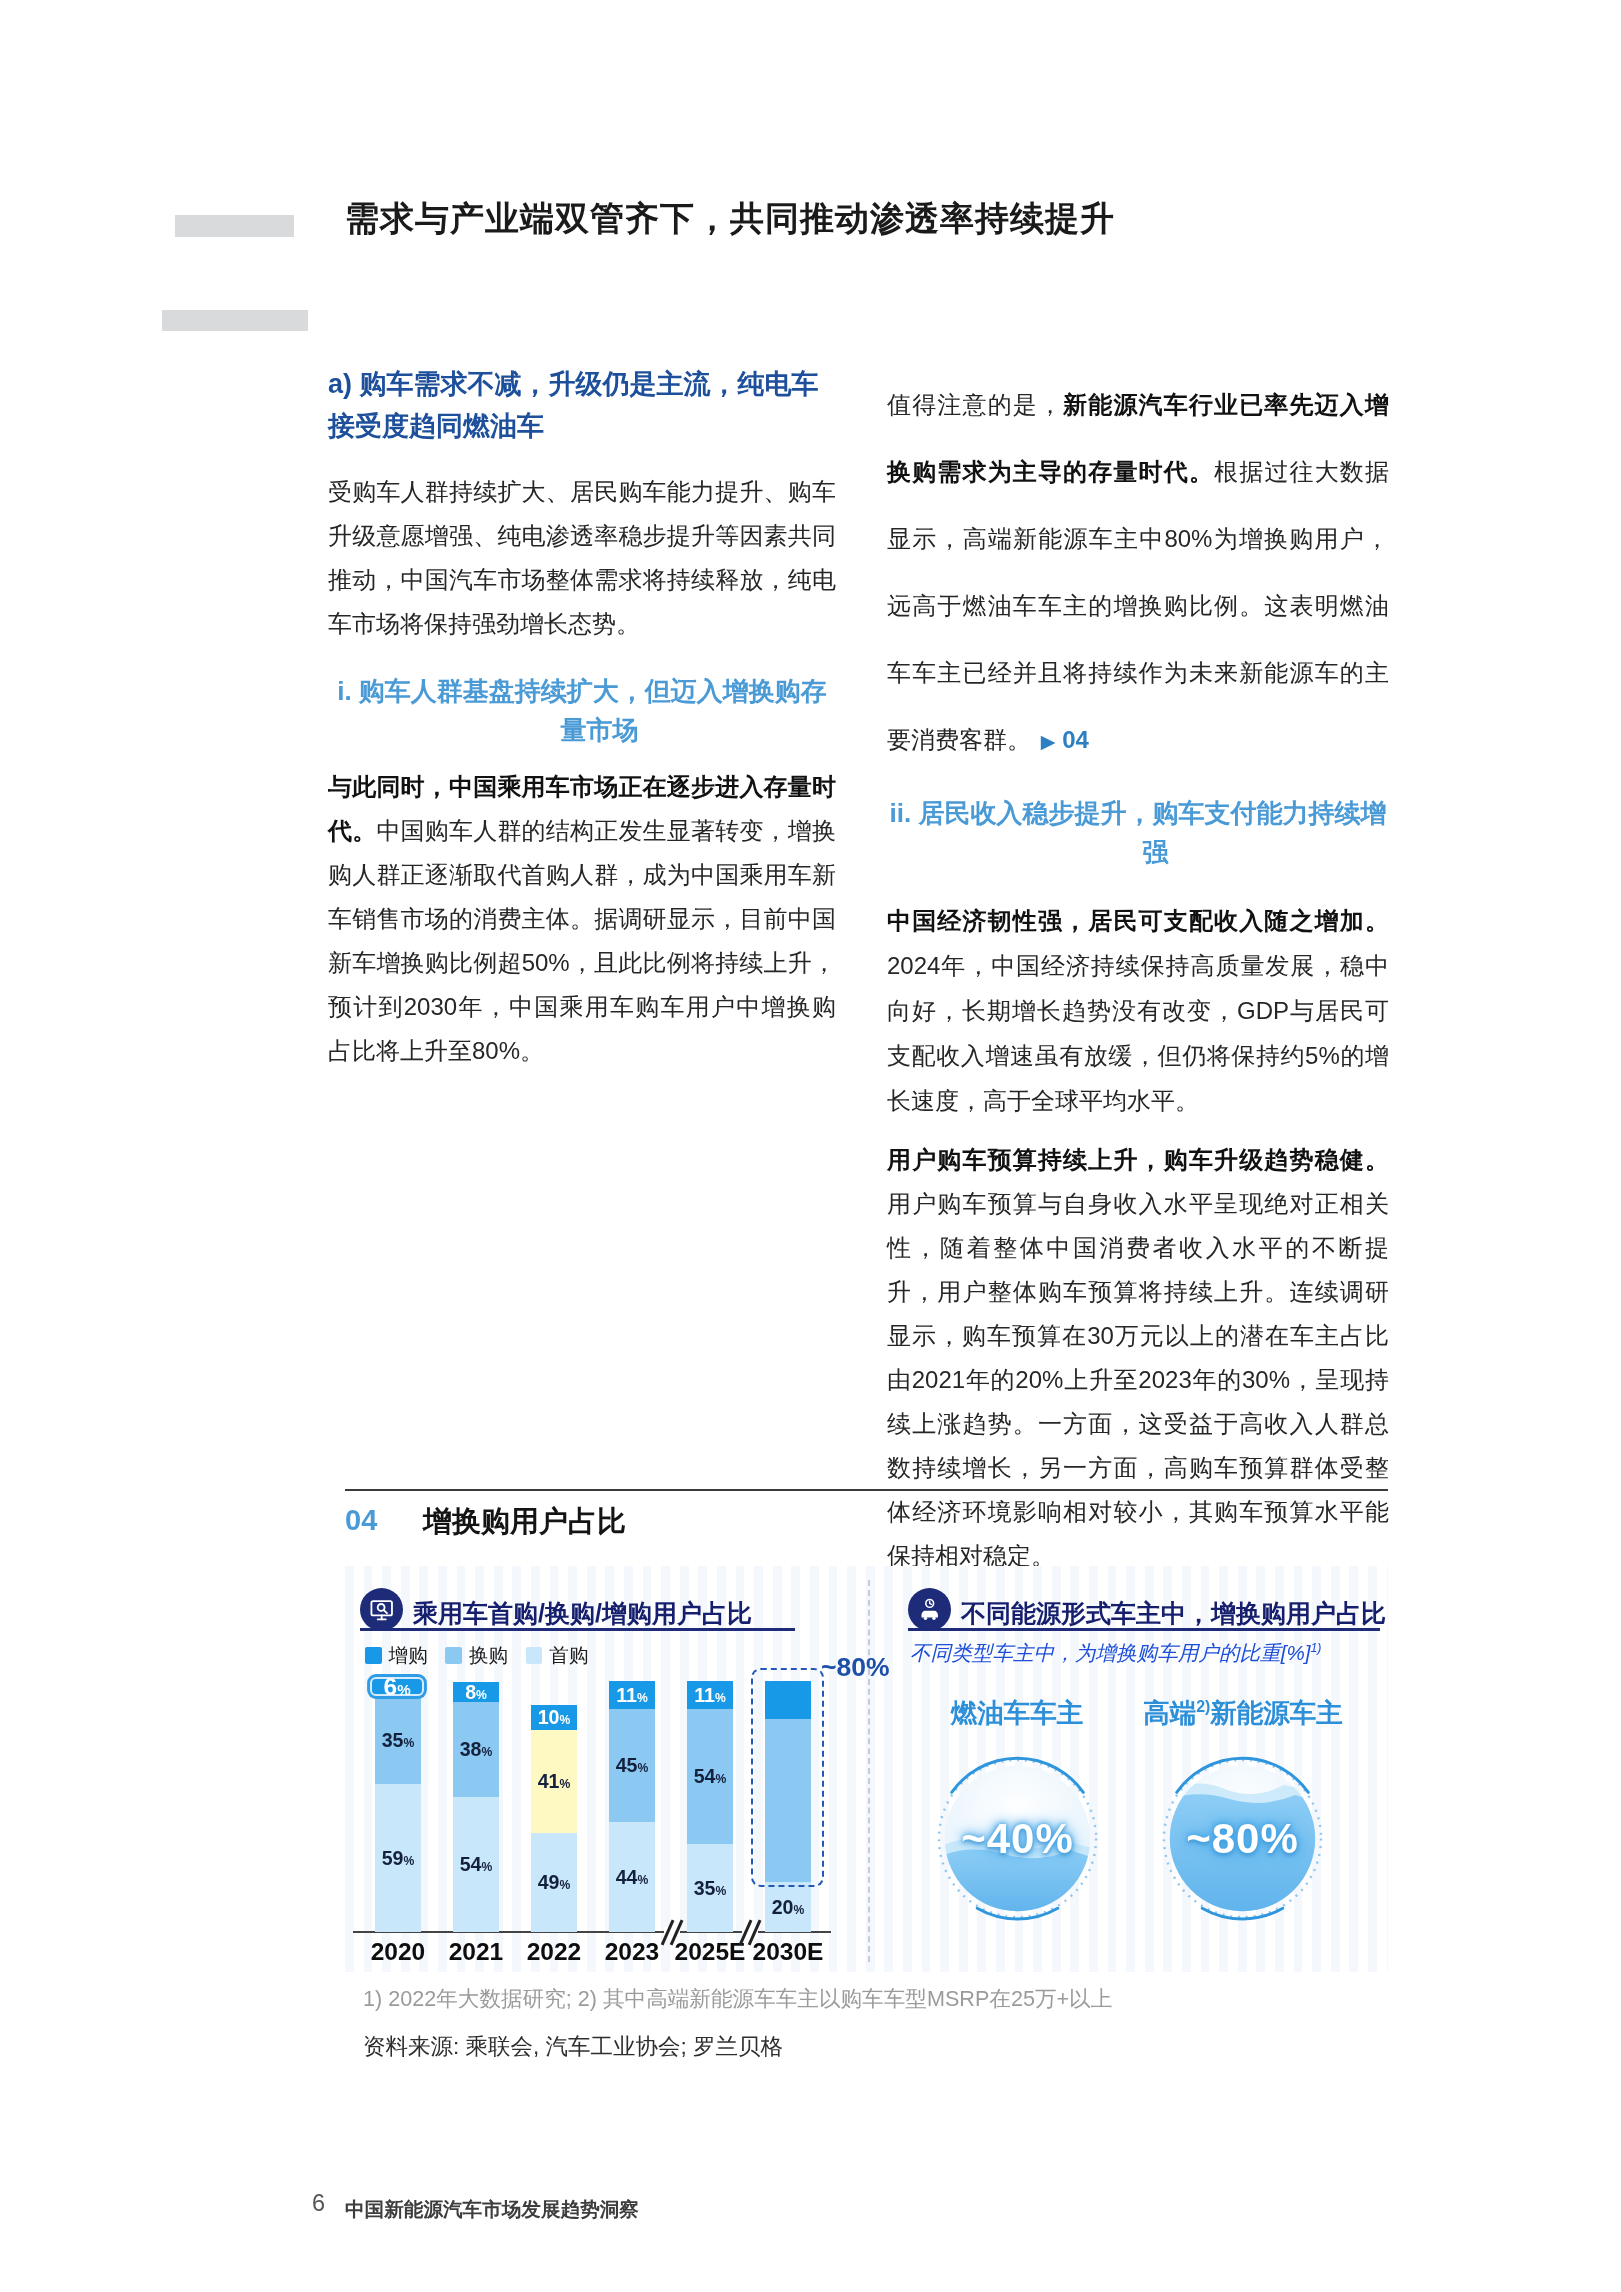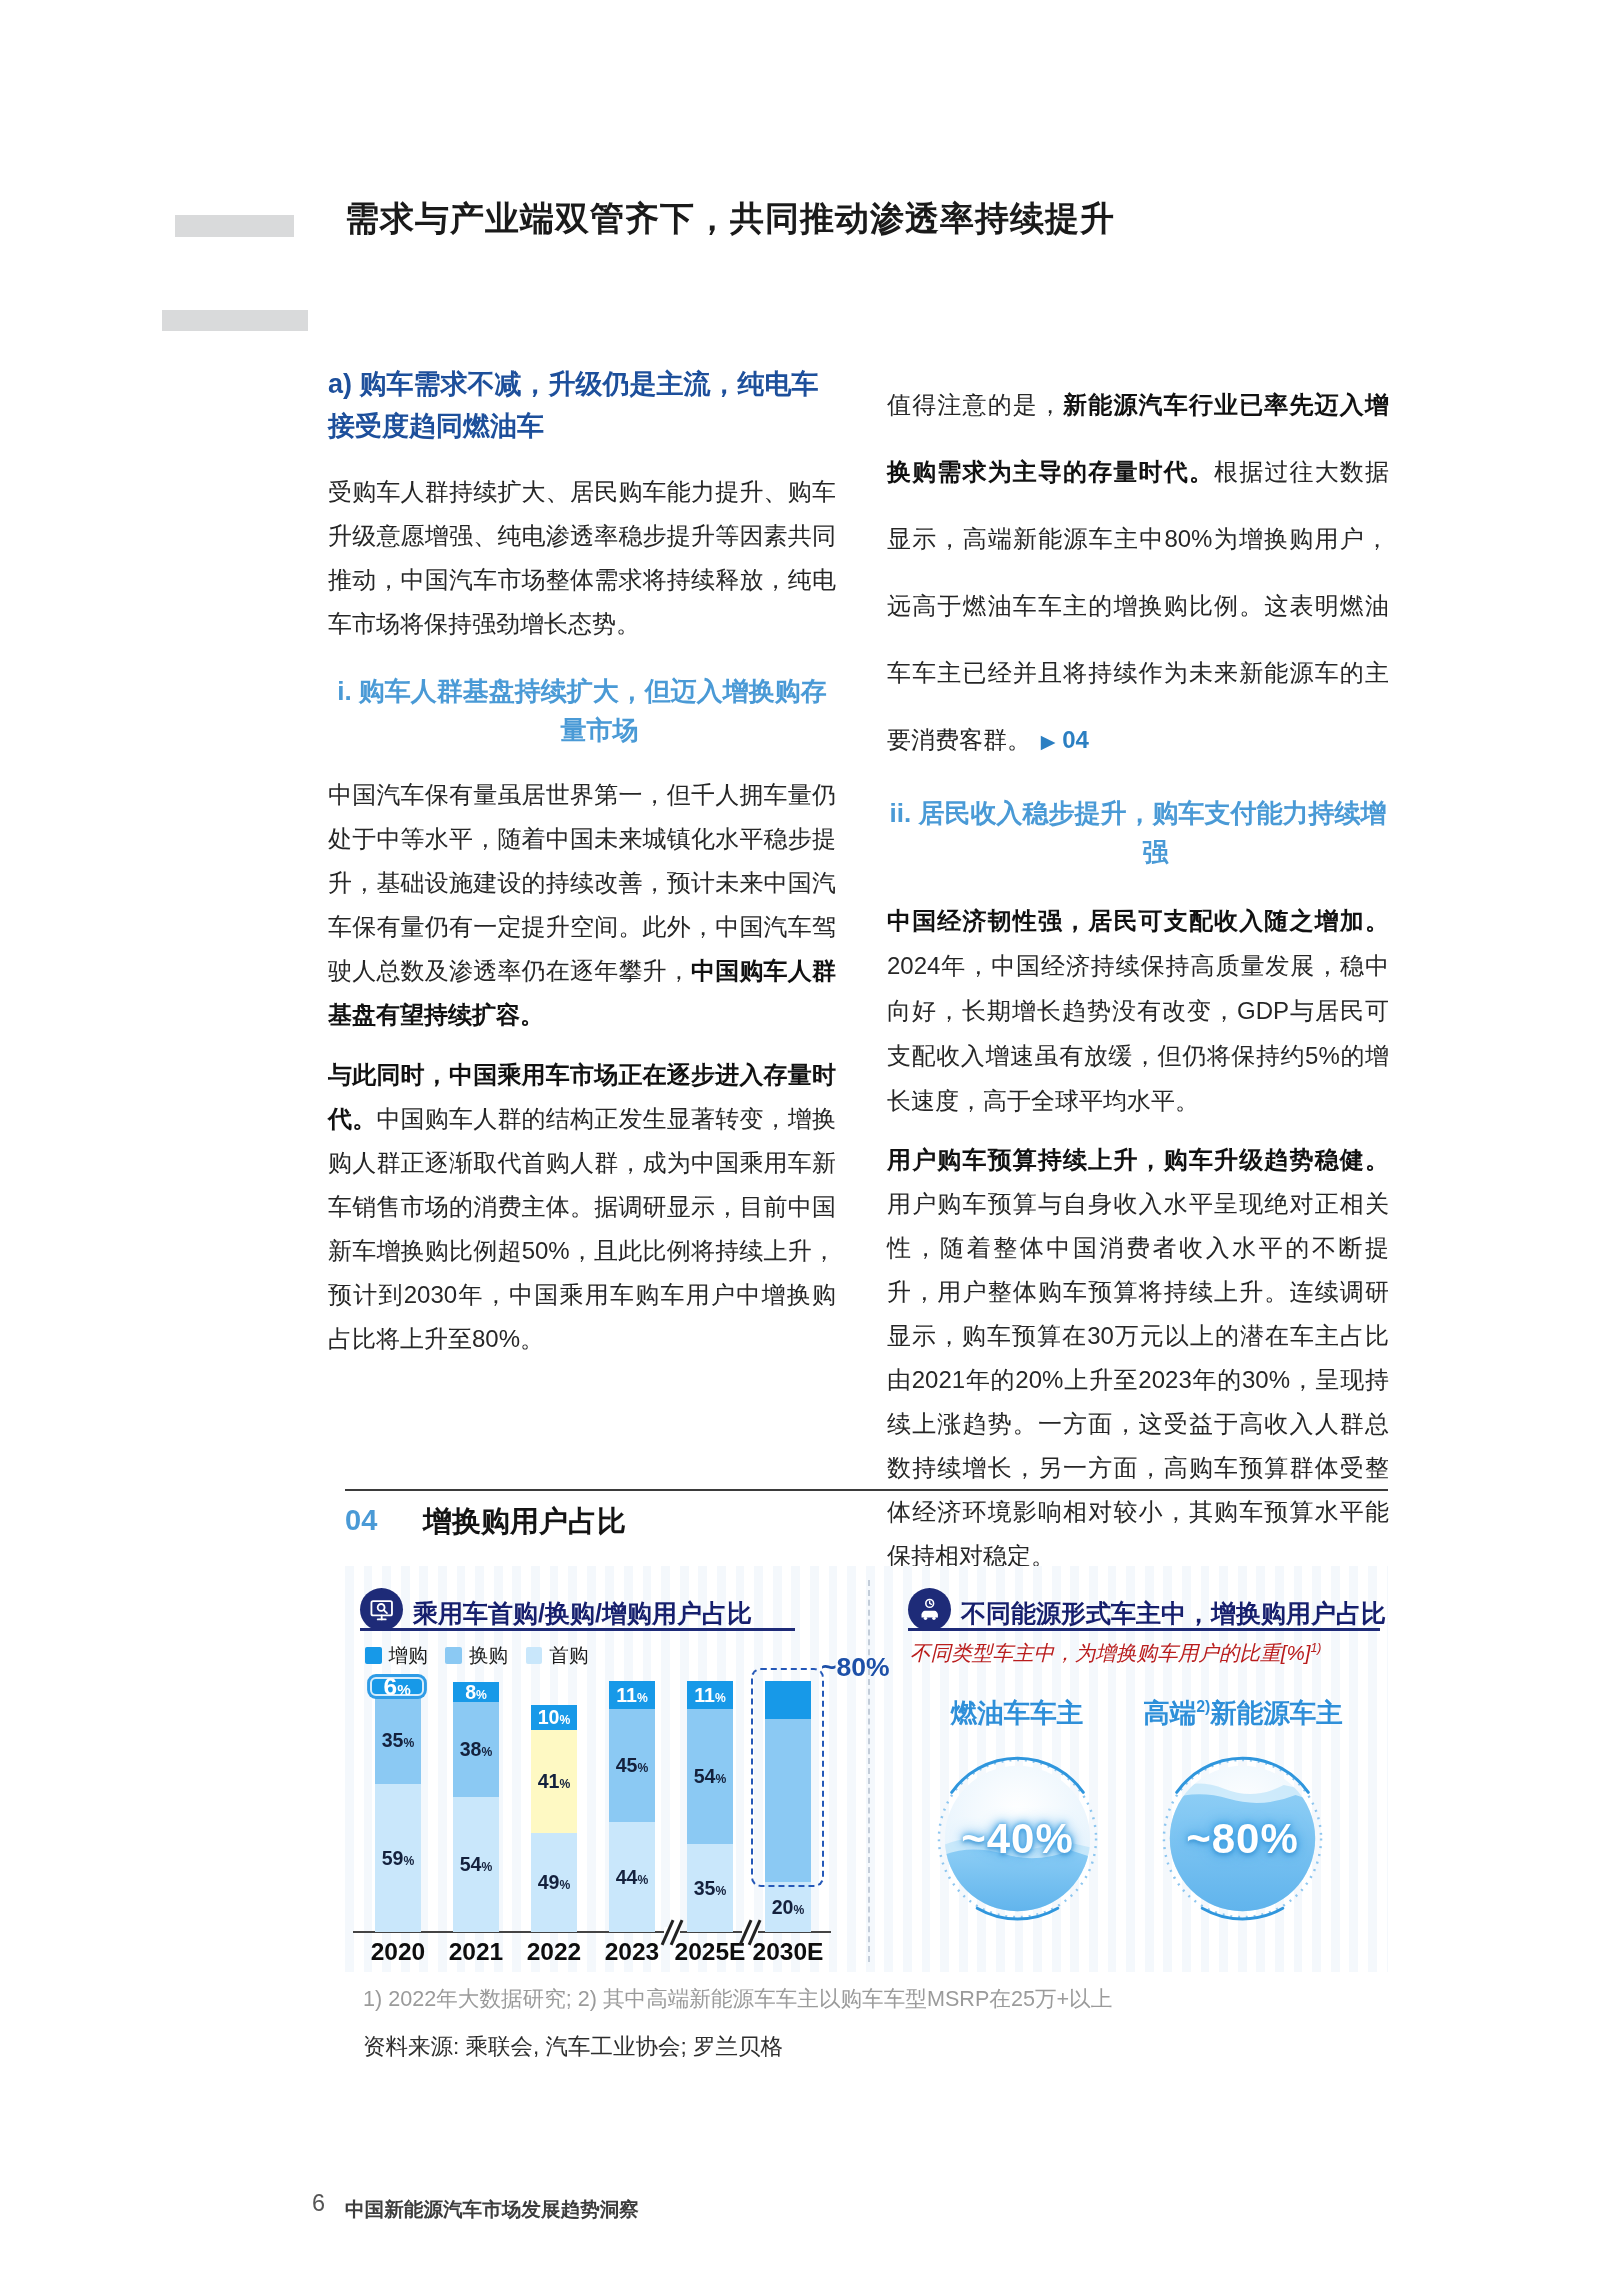--- a/index.html
+++ b/index.html
@@ -69,21 +69,21 @@
   .seg.highlight .seg-label{font-size:24.5px;font-weight:800;}
   .pct{font-size:0.62em;}
   .x-label{position:absolute;top:370px;width:78px;text-align:center;font-size:24.5px;font-weight:600;color:#0d0d0d;}
   .axis-break{position:absolute;top:345px;width:15.7px;height:39px;}
   .axis-break .mask{position:absolute;left:0;top:13.7px;width:15.7px;height:11.8px;background:#fff;}
   .axis-break .s1,.axis-break .s2{position:absolute;top:5.9px;width:2.9px;height:27.4px;background:#222;transform:rotate(24deg);}
   .axis-break .s1{left:2px;}  .axis-break .s2{left:10.8px;}
   .dash-box{position:absolute;border:2.9px dashed #2458b8;border-radius:9.8px;z-index:4;}
   .annot{position:absolute;font-size:26.5px;font-weight:800;color:var(--annot);z-index:5;white-space:nowrap;}
   
-  .rp-subtitle{left:910px;top:1639px;font-size:20.6px;font-style:italic;color:#b91c1c;}
+  .rp-subtitle{left:910px;top:1639px;font-size:20.6px;font-style:italic;color:#1d4ed8;}
   .cat-label{position:absolute;top:1695px;text-align:center;font-size:26.5px;font-weight:800;color:#2e8fd9;}
   .cat-label sup, .rp-subtitle sup{font-size:0.6em;}
   .ball{position:absolute;width:165px;height:165px;}
   .ball svg{position:absolute;left:0;top:0;}
   .ball-value{
     position:absolute;left:0;top:0;width:165px;height:165px;
     display:flex;align-items:center;justify-content:center;
     font-size:42px;font-weight:800;color:#ffffff;letter-spacing:1px;
     text-shadow:0 0 4.9px #45a5e6,0 0 9.8px #45a5e6,0 0 15.7px #45a5e6,0 2px 3.9px rgba(30,100,160,.55);
   }
@@ -98,21 +98,20 @@
 
 <div class="abs deco-bar" style="left:175px;top:215px;width:119px;height:21.6px;"></div>
 <div class="abs deco-bar" style="left:162px;top:310px;width:146px;height:20.6px;"></div>
 
 <div class="abs page-title">需求与产业端双管齐下，共同推动渗透率持续提升</div>
 
 <div class="col col-left">
   <div class="h-a">a) 购车需求不减，升级仍是主流，纯电车接受度趋同燃油车</div>
   <p class="p-a">受购车人群持续扩大、居民购车能力提升、购车升级意愿增强、纯电渗透率稳步提升等因素共同推动，中国汽车市场整体需求将持续释放，纯电车市场将保持强劲增长态势。</p>
   <div class="h-sub h-i">i. 购车人群基盘持续扩大，但迈入增换购存量市场</div>
-  <p class="p-i1"><span>中国汽车保有量虽居世界第一，但千人拥车量仍处于中等水平，随着中国未来城镇化水平稳步提升，基础设施建设的持续改善，预计未来中国汽车保有量仍有一定提升空间。此外，中国汽车驾驶人总数及渗透率仍在逐年攀升，</span><span class="bold">中国购车人群基盘有望持续扩容。</span></p>
   <p class="p-i2"><span class="bold">与此同时，中国乘用车市场正在逐步进入存量时代。</span><span>中国购车人群的结构正发生显著转变，增换购人群正逐渐取代首购人群，成为中国乘用车新车销售市场的消费主体。据调研显示，目前中国新车增换购比例超50%，且此比例将持续上升，预计到2030年，中国乘用车购车用户中增换购占比将上升至80%。</span></p>
 </div>
 
 <div class="col col-right">
   <p class="p-b" style="margin-top:15.7px;"><span>值得注意的是，</span><span class="bold">新能源汽车行业已率先迈入增换购需求为主导的存量时代。</span><span>根据过往大数据显示，高端新能源车主中80%为增换购用户，远高于燃油车车主的增换购比例。这表明燃油车车主已经并且将持续作为未来新能源车的主要消费客群。</span><span class="fig-ref"><span class="arrow">▶</span> <span>04</span></span></p>
   <div class="h-sub h-ii">ii. 居民收入稳步提升，购车支付能力持续增强</div>
   <p class="p-ii1"><span class="bold">中国经济韧性强，居民可支配收入随之增加。</span><span>2024年，中国经济持续保持高质量发展，稳中向好，长期增长趋势没有改变，GDP与居民可支配收入增速虽有放缓，但仍将保持约5%的增长速度，高于全球平均水平。</span></p>
   <p class="p-ii2"><span class="bold">用户购车预算持续上升，购车升级趋势稳健。</span><span>用户购车预算与自身收入水平呈现绝对正相关性，随着整体中国消费者收入水平的不断提升，用户整体购车预算将持续上升。连续调研显示，购车预算在30万元以上的潜在车主占比由2021年的20%上升至2023年的30%，呈现持续上涨趋势。一方面，这受益于高收入人群总数持续增长，另一方面，高购车预算群体受整体经济环境影响相对较小，其购车预算水平能保持相对稳定。</span></p>
 </div>
 

